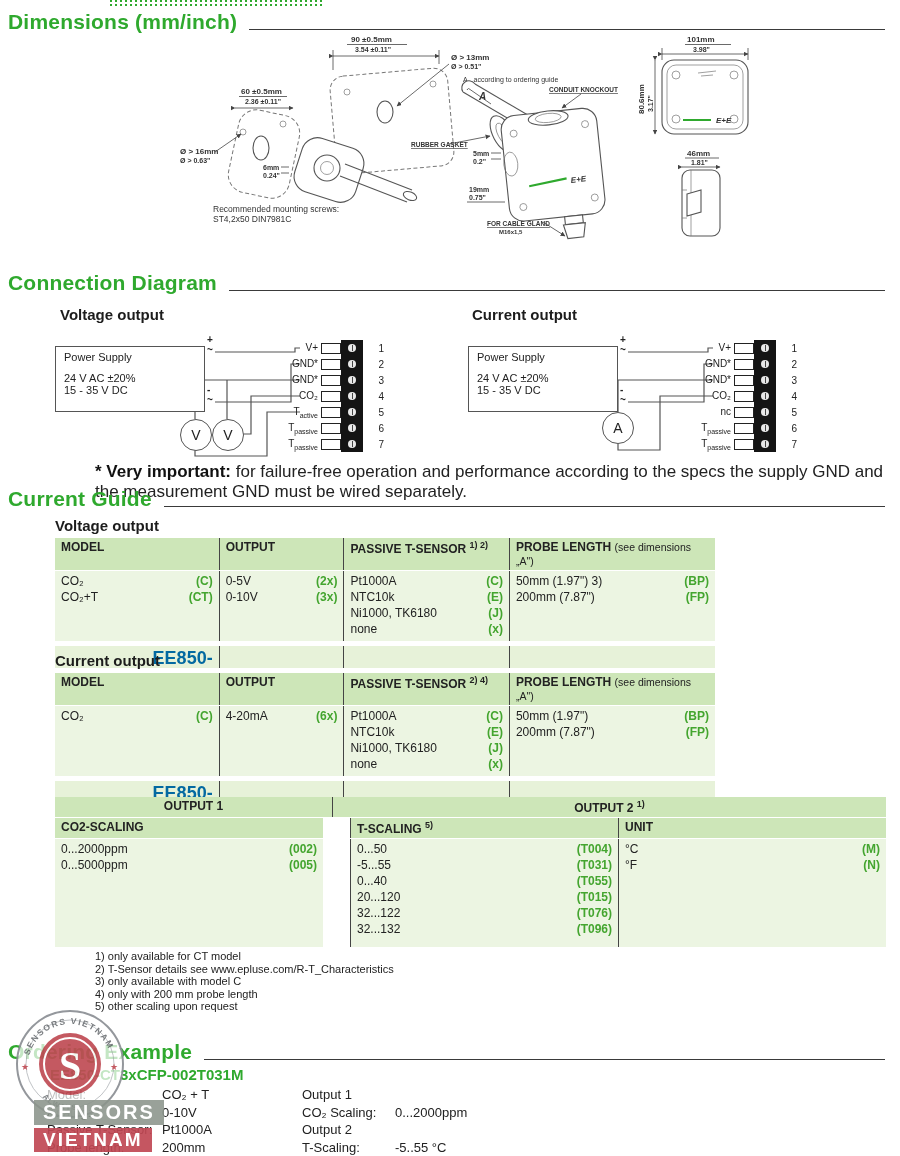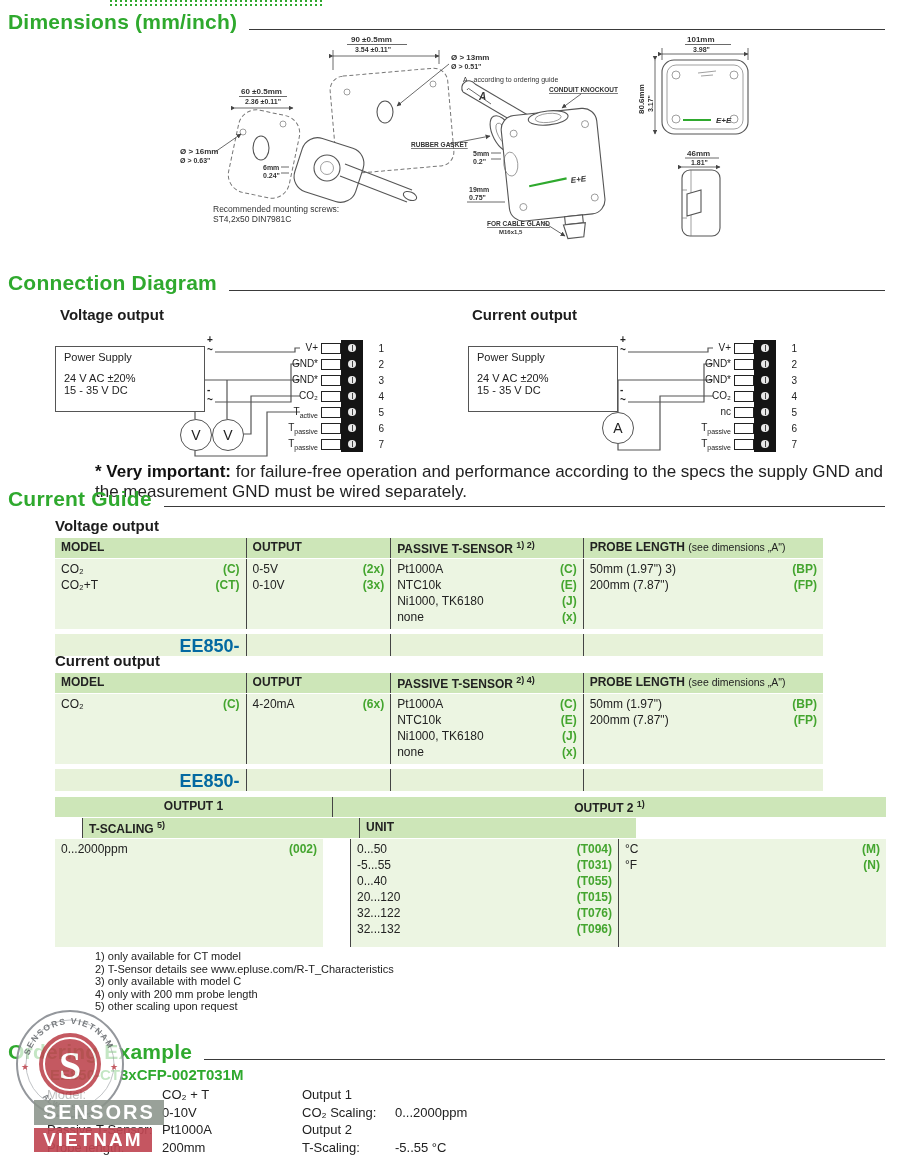--- a/index.html
+++ b/index.html
@@ -49,21 +49,21 @@
   .tblk{width:22px;height:16px;background:#141414;display:flex;align-items:center;justify-content:center;}
   .tscrew{width:8px;height:8px;border-radius:50%;background:#e8e8e8;display:flex;justify-content:center;}
   .tscrew i{display:block;width:1px;height:6px;background:#444;margin-top:1px;}
   .tnum{width:16px;text-align:right;padding-left:5px;font-size:10px;}
   .meter{position:absolute;width:30px;height:30px;border:1.3px solid #555;border-radius:50%;
          background:#fff;display:flex;align-items:center;justify-content:center;font-size:14px;z-index:1;}
   .note{position:absolute;left:95px;top:462px;width:790px;font-size:17px;color:#222;}
   .note b{color:#111;}
 
   
-  .otable{position:absolute;left:55px;width:768px;font-size:12px;}
+  .otable{position:absolute;left:55px;width:660px;font-size:12px;}
   .orow{display:flex;}
   .ocell{box-sizing:border-box;padding:2px 6px;}
   .c0{width:206px;} .c1{width:156px;} .c2{width:208px;} .c3{width:260px;}
   .s0{width:277px;} .s1{width:277px;margin-left:27px;} .s2{width:277px;}
   .bl{border-left:1px solid #444;}
   .ohead .ocell{background:#cde6b8;font-weight:bold;}
   .ohead{margin-bottom:1px;}
   .obody .ocell{background:#ecf5e2;}
   .ogap{height:5px;background:#fff;}
   .ofoot .ocell{background:#e7f2d9;height:22px;}
@@ -595,29 +595,34 @@
       <div class="ocell c3 bl"></div>
     </div>
   </div>
 
   <div class="otable" style="top:797px;width:831px;">
     <div class="orow ghead">
       <div class="gcell s0"><span>OUTPUT 1</span></div>
       <div class="gcell bl" style="width:554px;"><span>OUTPUT 2</span> <sup class="fn">1)</sup></div>
     </div>
     <div class="orow ohead">
+      <div class="ocell s0"><span>CO2-SCALING</span></div>
       <div class="ocell s1 bl"><span>T-SCALING</span> <sup class="fn">5)</sup></div>
       <div class="ocell s2 bl"><span>UNIT</span></div>
     </div>
     <div class="orow obody2">
       <div class="ocell s0">
 
       <div class="opt">
             <span class="opt-n">0...2000ppm</span>
             <span class="opt-c">(002)</span>
+          </div>
+          <div class="opt">
+            <span class="opt-n">0...5000ppm</span>
+            <span class="opt-c">(005)</span>
           </div>
         </div>
       <div class="ocell s1 bl">
 
       <div class="opt">
             <span class="opt-n">0...50</span>
             <span class="opt-c">(T004)</span>
           </div>
           <div class="opt">
             <span class="opt-n">-5...55</span>

